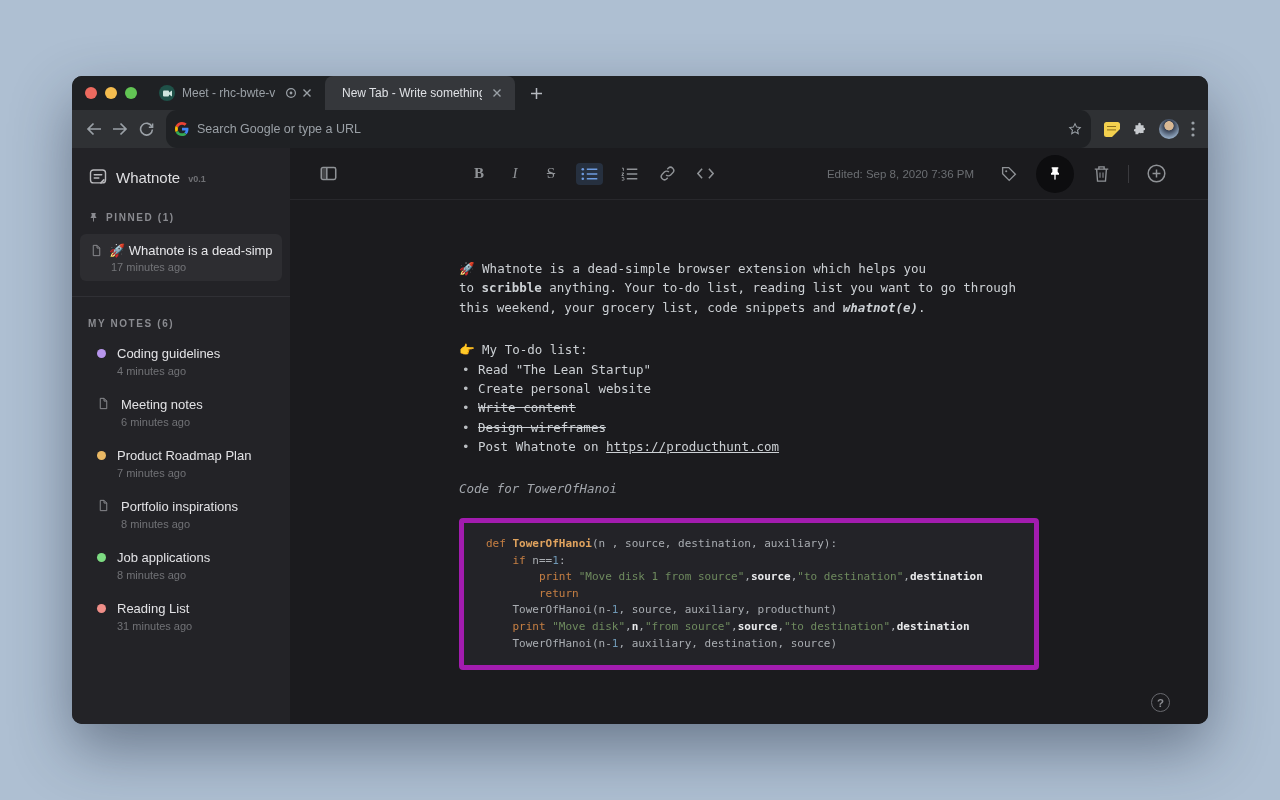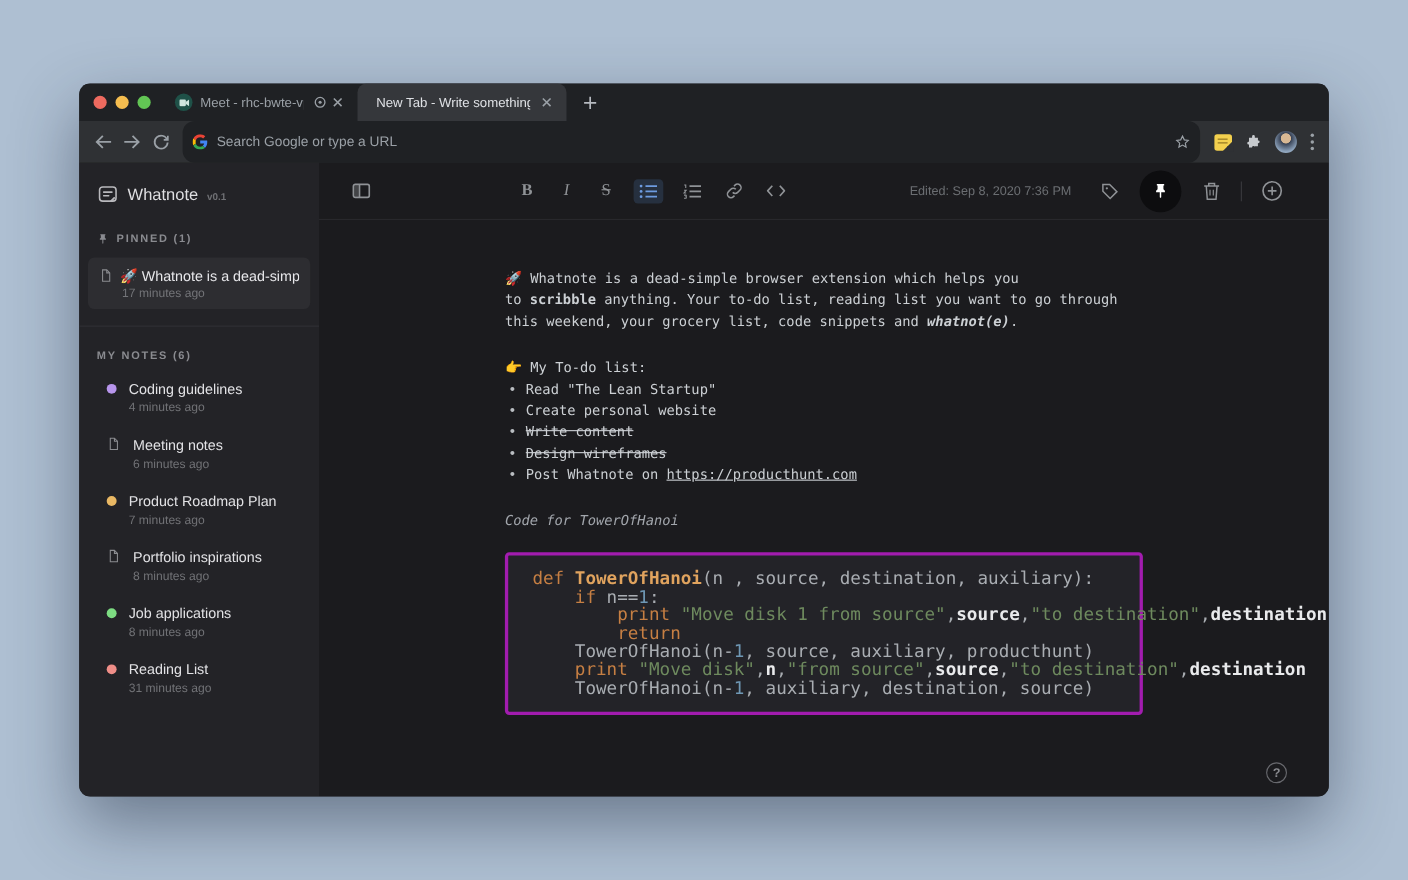--- a/index.html
+++ b/index.html
@@ -76,36 +76,36 @@
   .fmt-s { text-decoration:line-through; }
   .fmt-active { background:#26303f; border-radius:4px; padding:4px 5px; color:#6d9be0; display:flex; }
   .tb-right { margin-left:auto; display:flex; align-items:center; gap:15px; }
   .edited { color:#6b6e72; font-size:11.5px; margin-right:8px; }
   .pin-wrap { width:38px; height:38px; border-radius:50%; background:#0d0d0f; display:flex;
               align-items:center; justify-content:center; color:#fff; }
   .v-div { width:1px; height:18px; background:#3a3a3e; }
 
   
   .note-body { flex:1; position:relative; overflow:hidden; }
-  .content { width:580px; margin:0 auto; padding-top:43px;
+  .content { width:580px; margin:16px auto; padding-top:43px;
              font-family:"DejaVu Sans Mono", monospace; font-size:12.5px; line-height:19.4px;
              color:#ccd0d4; }
   .content b { font-weight:700; }
   .bi { font-weight:700; font-style:italic; }
   .todo-head { margin-top:23px; }
   ul.todo { list-style:none; }
   ul.todo li { position:relative; padding-left:19px; }
   ul.todo li:before { content:"\2022"; position:absolute; left:3px; color:#b9bdc1; }
   .done { text-decoration:line-through; }
   .plink { color:#ccd0d4; }
   .caret { display:inline-block; width:1px; height:13px; background:#ececec; margin-left:1px;
            vertical-align:-2px; }
   .caption { margin-top:22px; font-style:italic; color:#a2a6ac; }
-  .code { margin-top:20px; background:#232328; border:3px solid #a21caf; border-radius:4px;
-          padding:13px 22px; font-size:16px; line-height:16.6px; color:#a9adb2; }
+  .code { margin-top:20px; background:#232328; border:5px solid #a21caf; border-radius:4px;
+          padding:13px 22px; font-size:11px; line-height:16.6px; color:#a9adb2; }
   .cl { white-space:pre; }
   .kw { color:#c67f43; } .fn { color:#e0a35e; font-weight:700; } .str { color:#6e8a5e; }
   .num { color:#6f98b5; } .var { color:#e9eaec; font-weight:700; } .pl { color:#a9adb2; }
   .help-btn { position:absolute; right:38px; bottom:12px; width:19px; height:19px; border-radius:50%;
               border:1.5px solid #68696e; color:#8a8b90; font-size:11.5px; font-weight:700;
               display:flex; align-items:center; justify-content:center; }
 </style>
 </head>
 <body>
 

